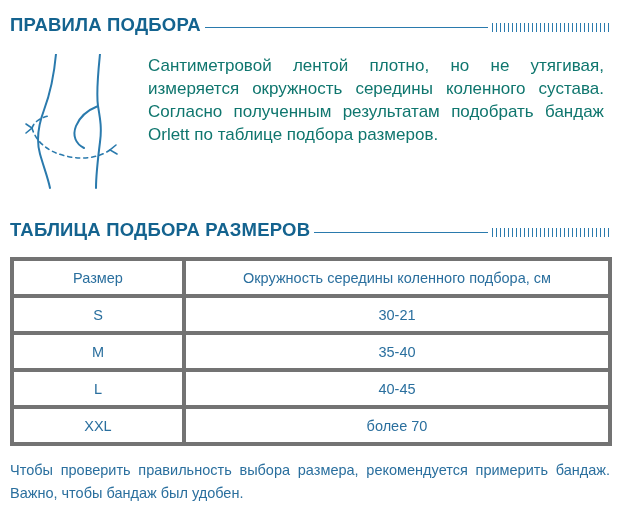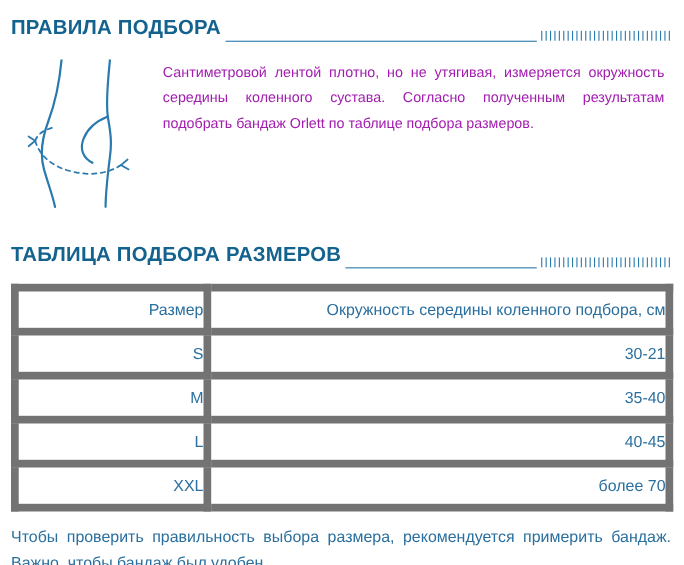--- a/index.html
+++ b/index.html
@@ -19,21 +19,21 @@
     width: 622px;
     height: 514px;
     position: relative;
     box-sizing: border-box;
     padding: 0 10px;
   }
 
   
   .section-head {
     display: flex;
-    align-items: flex-end;
+    align-items: center;
     gap: 4px;
     padding-top: 14px;
   }
   .section-head .title {
     font-size: 18.5px;
     font-weight: bold;
     letter-spacing: 0.2px;
     color: #14638f;
     white-space: nowrap;
     text-transform: uppercase;
@@ -69,41 +69,41 @@
     margin-top: 14px;
   }
   .knee-fig {
     width: 130px;
     flex: none;
     padding-left: 8px;
     padding-top: 4px;
   }
   .intro-text {
     flex: 1;
-    font-size: 13px;
+    font-size: 17px;
     line-height: 23px;
-    color: #a21caf;
+    color: #0f766e;
     text-align: justify;
     padding-right: 8px;
     padding-top: 4px;
   }
 
   
   .table-wrap {
     margin-top: 16px;
   }
   table.size-table {
     width: 100%;
     border-collapse: collapse;
     table-layout: fixed;
   }
   table.size-table th,
   table.size-table td {
-    border: 7px solid #737373;
-    text-align: right;
+    border: 4px solid #737373;
+    text-align: center;
     font-weight: normal;
     font-size: 14.5px;
     color: #2a6f9e;
     height: 33px;
     padding: 0;
   }
   table.size-table th.col-size,
   table.size-table td.col-size {
     width: 168px;
   }

